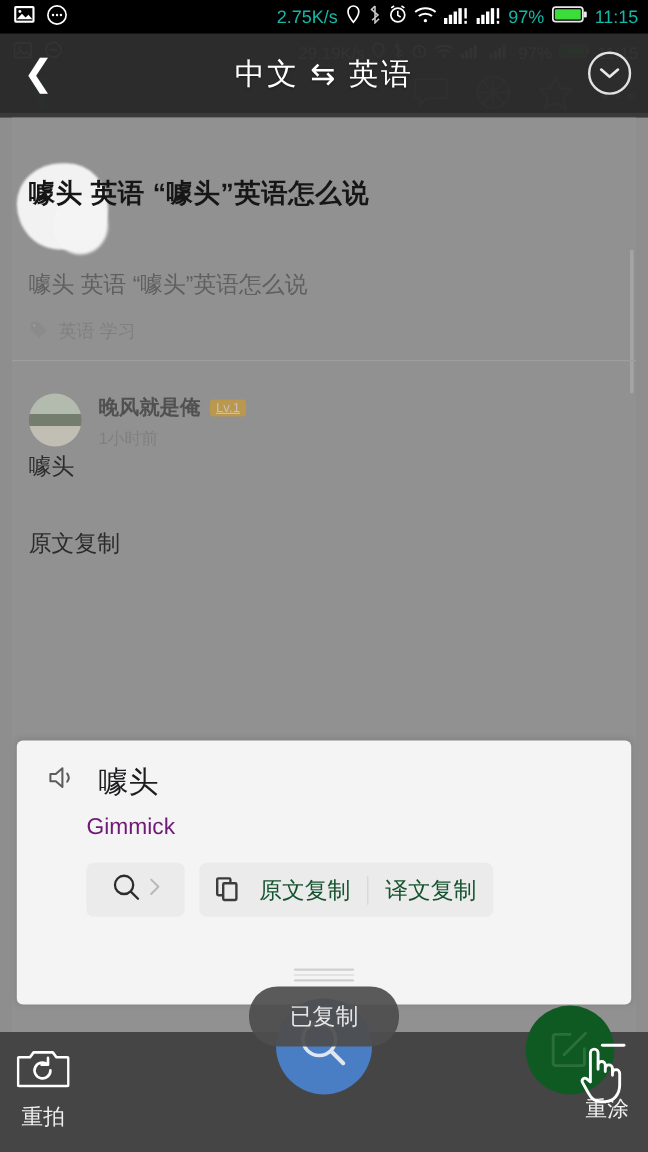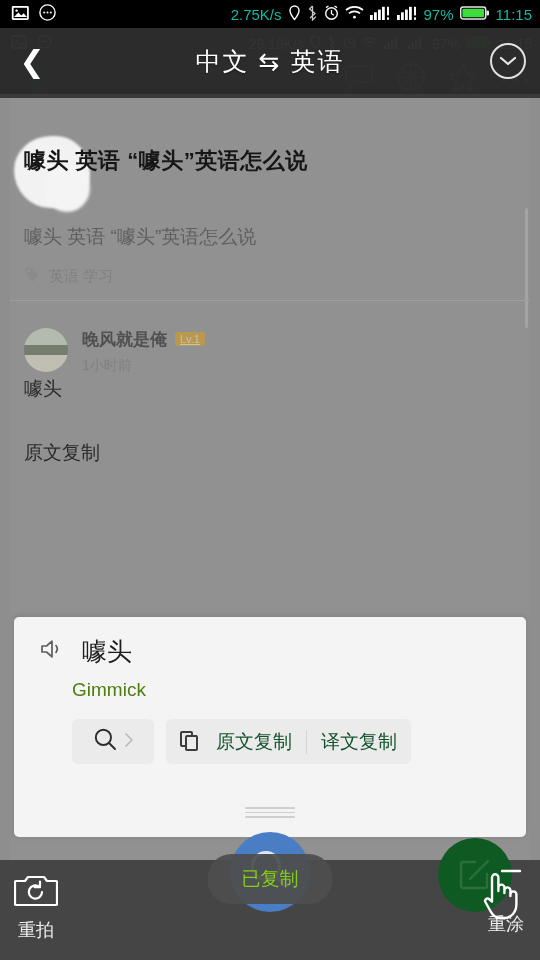--- a/index.html
+++ b/index.html
@@ -109,21 +109,21 @@
   .card{
     position:absolute; left:14px; top:617px; width:512px; height:220px;
     background:#f4f4f5; border-radius:5px; z-index:45;
     box-shadow:0 -1px 6px rgba(0,0,0,.12);
   }
   .card-word{
     position:absolute; left:26px; top:18px; display:flex; align-items:center; gap:16px;
     font-size:25px; color:#1d1d1f;
   }
   .card-trans{
-    position:absolute; left:58px; top:62px; font-size:19px; color:#4d7c0f;
+    position:absolute; left:58px; top:62px; font-size:19px; color:#701a75;
   }
   .actions{ position:absolute; left:58px; top:102px; display:flex; gap:12px; align-items:center; }
   .searchbtn{
     width:82px; height:45px; background:#ebebec; border-radius:6px;
     display:flex; align-items:center; justify-content:center; gap:6px;
   }
   .copygrp{
     height:45px; background:#ebebec; border-radius:6px;
     display:flex; align-items:center; padding:0 14px; gap:14px;
   }
@@ -137,22 +137,22 @@
   .vsep{ width:1px; height:24px; background:#d6d6d8; }
   .handle{
     position:absolute; left:50%; transform:translateX(-50%); bottom:18px;
     width:50px; height:12px;
   }
   .handle span{ display:block; height:1.6px; background:#cfcfd2; margin-bottom:3px; border-radius:1px;}
 
   
   .toast{
     position:absolute; left:50%; transform:translateX(-50%); top:822px;
-    background:rgba(78,78,78,.93); color:#84cc16; font-size:19px;
-    padding:12px 34px; border-radius:24px; z-index:55;margin-top:32px;
+    background:rgba(78,78,78,.93); color:#e5e5e5; font-size:19px;
+    padding:12px 34px; border-radius:24px; z-index:55;
   }
 
   
   .bottombar{
     position:absolute; left:0; top:860px; width:540px; height:100px;
     background:#454545; z-index:50;
   }
   .bb-item{ position:absolute; display:flex; flex-direction:column; align-items:center; gap:6px; color:#fff;}
   .bb-label{ font-size:18px; color:#f0f0f0; }
   .bigblue{

